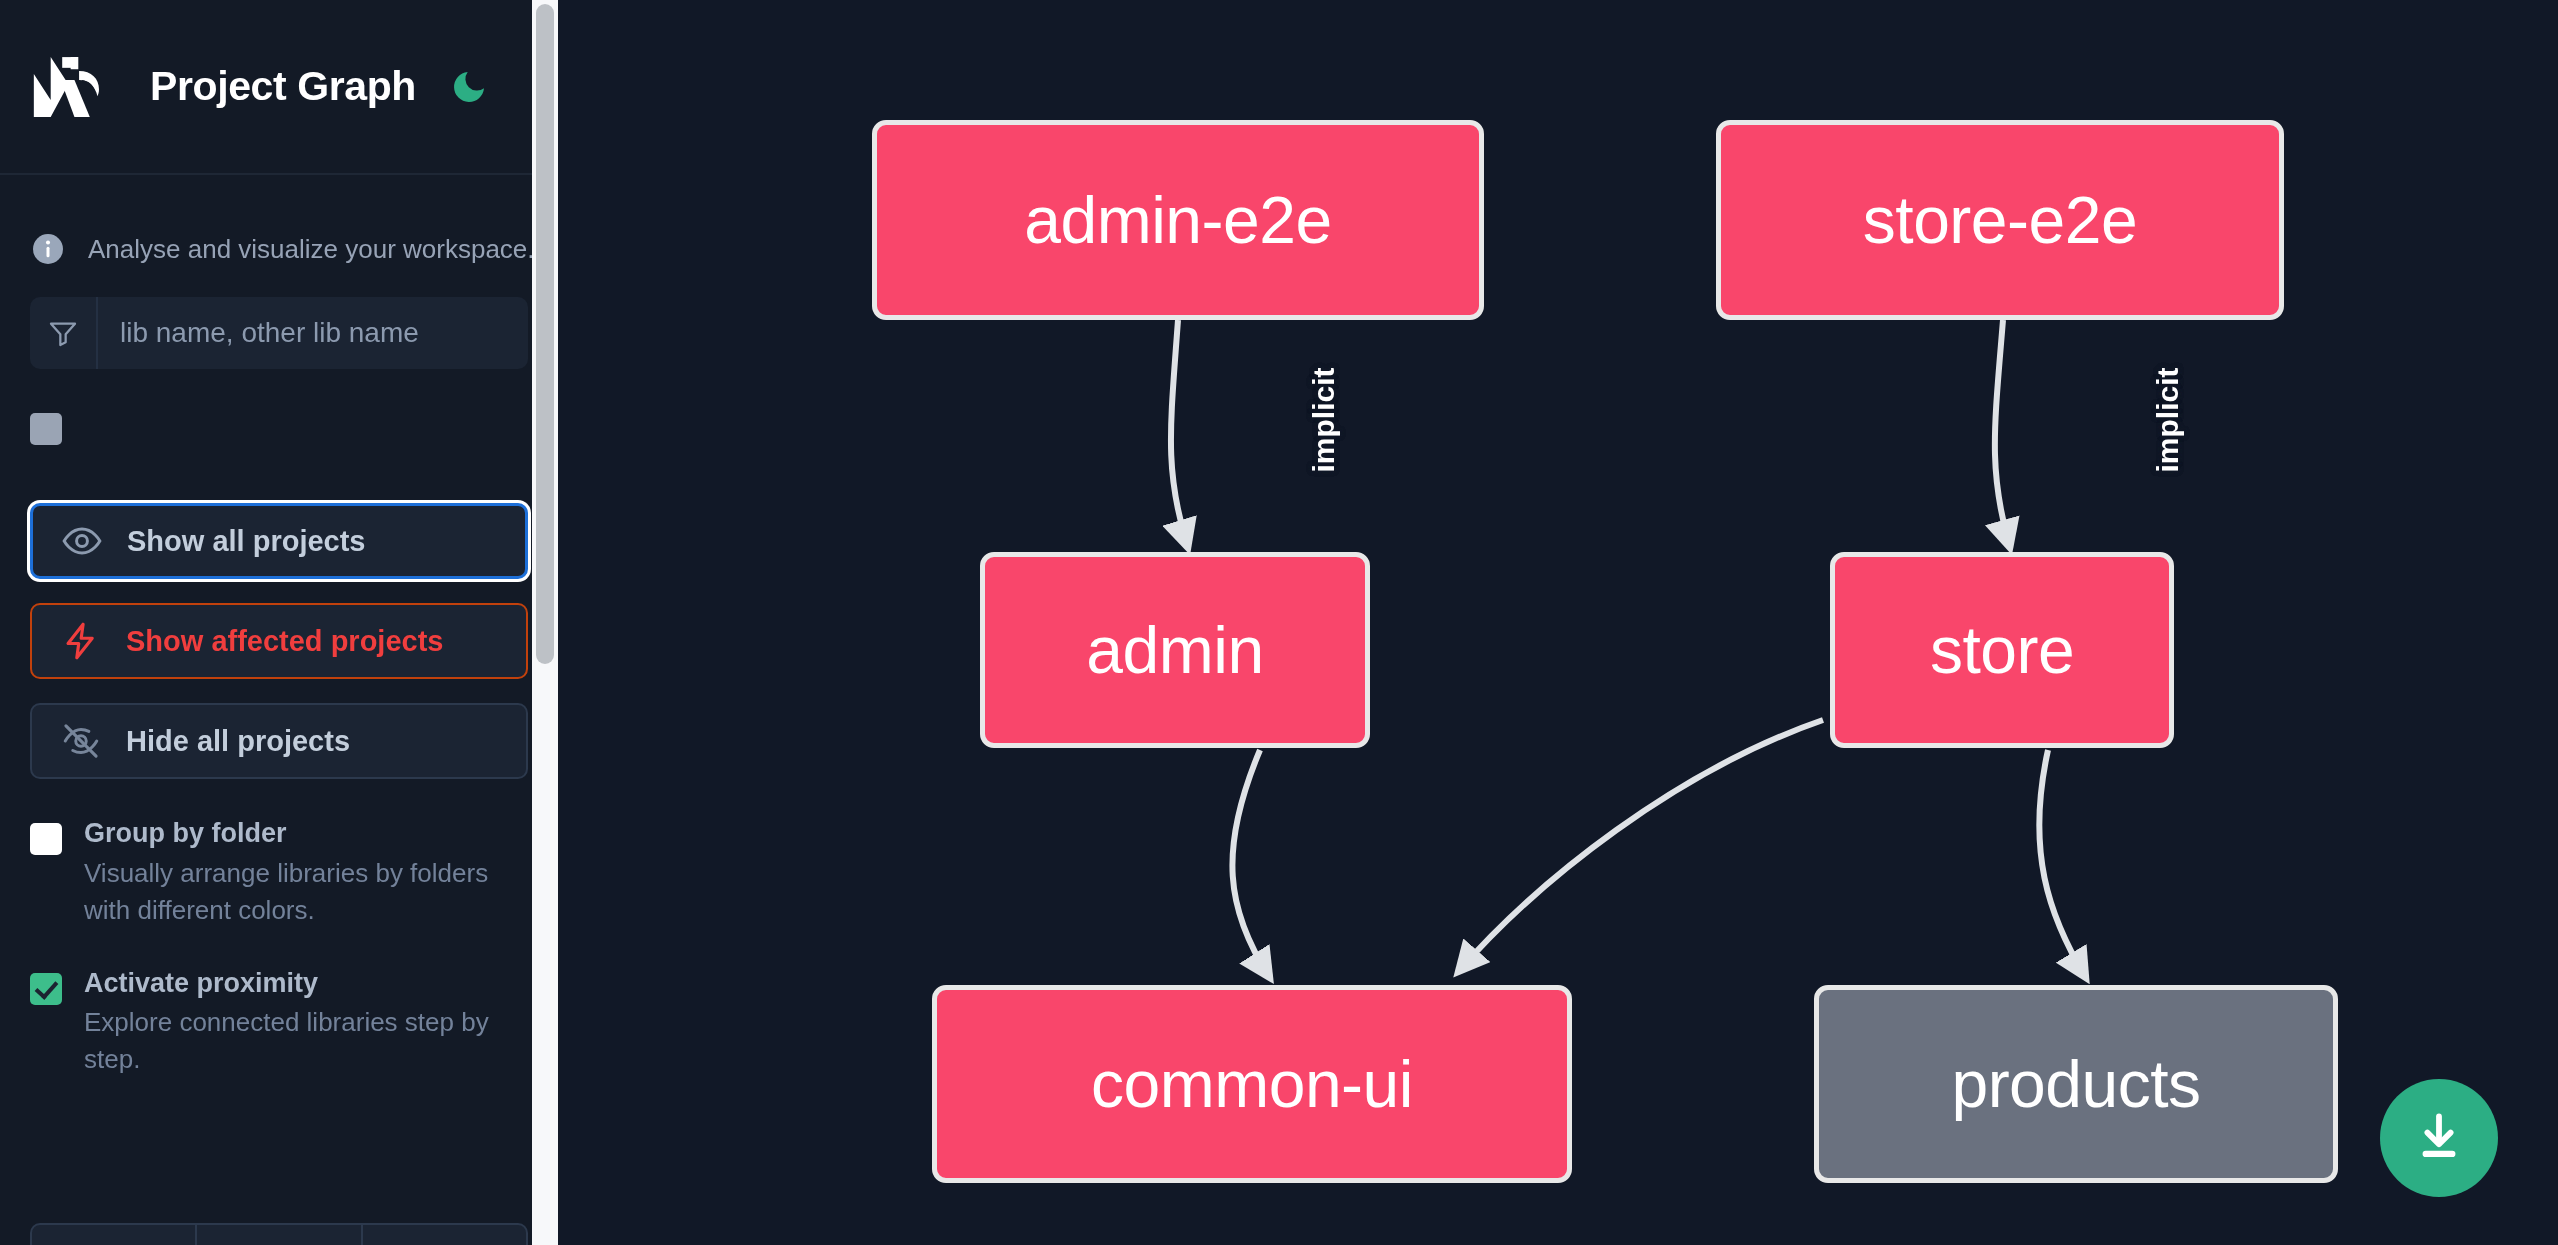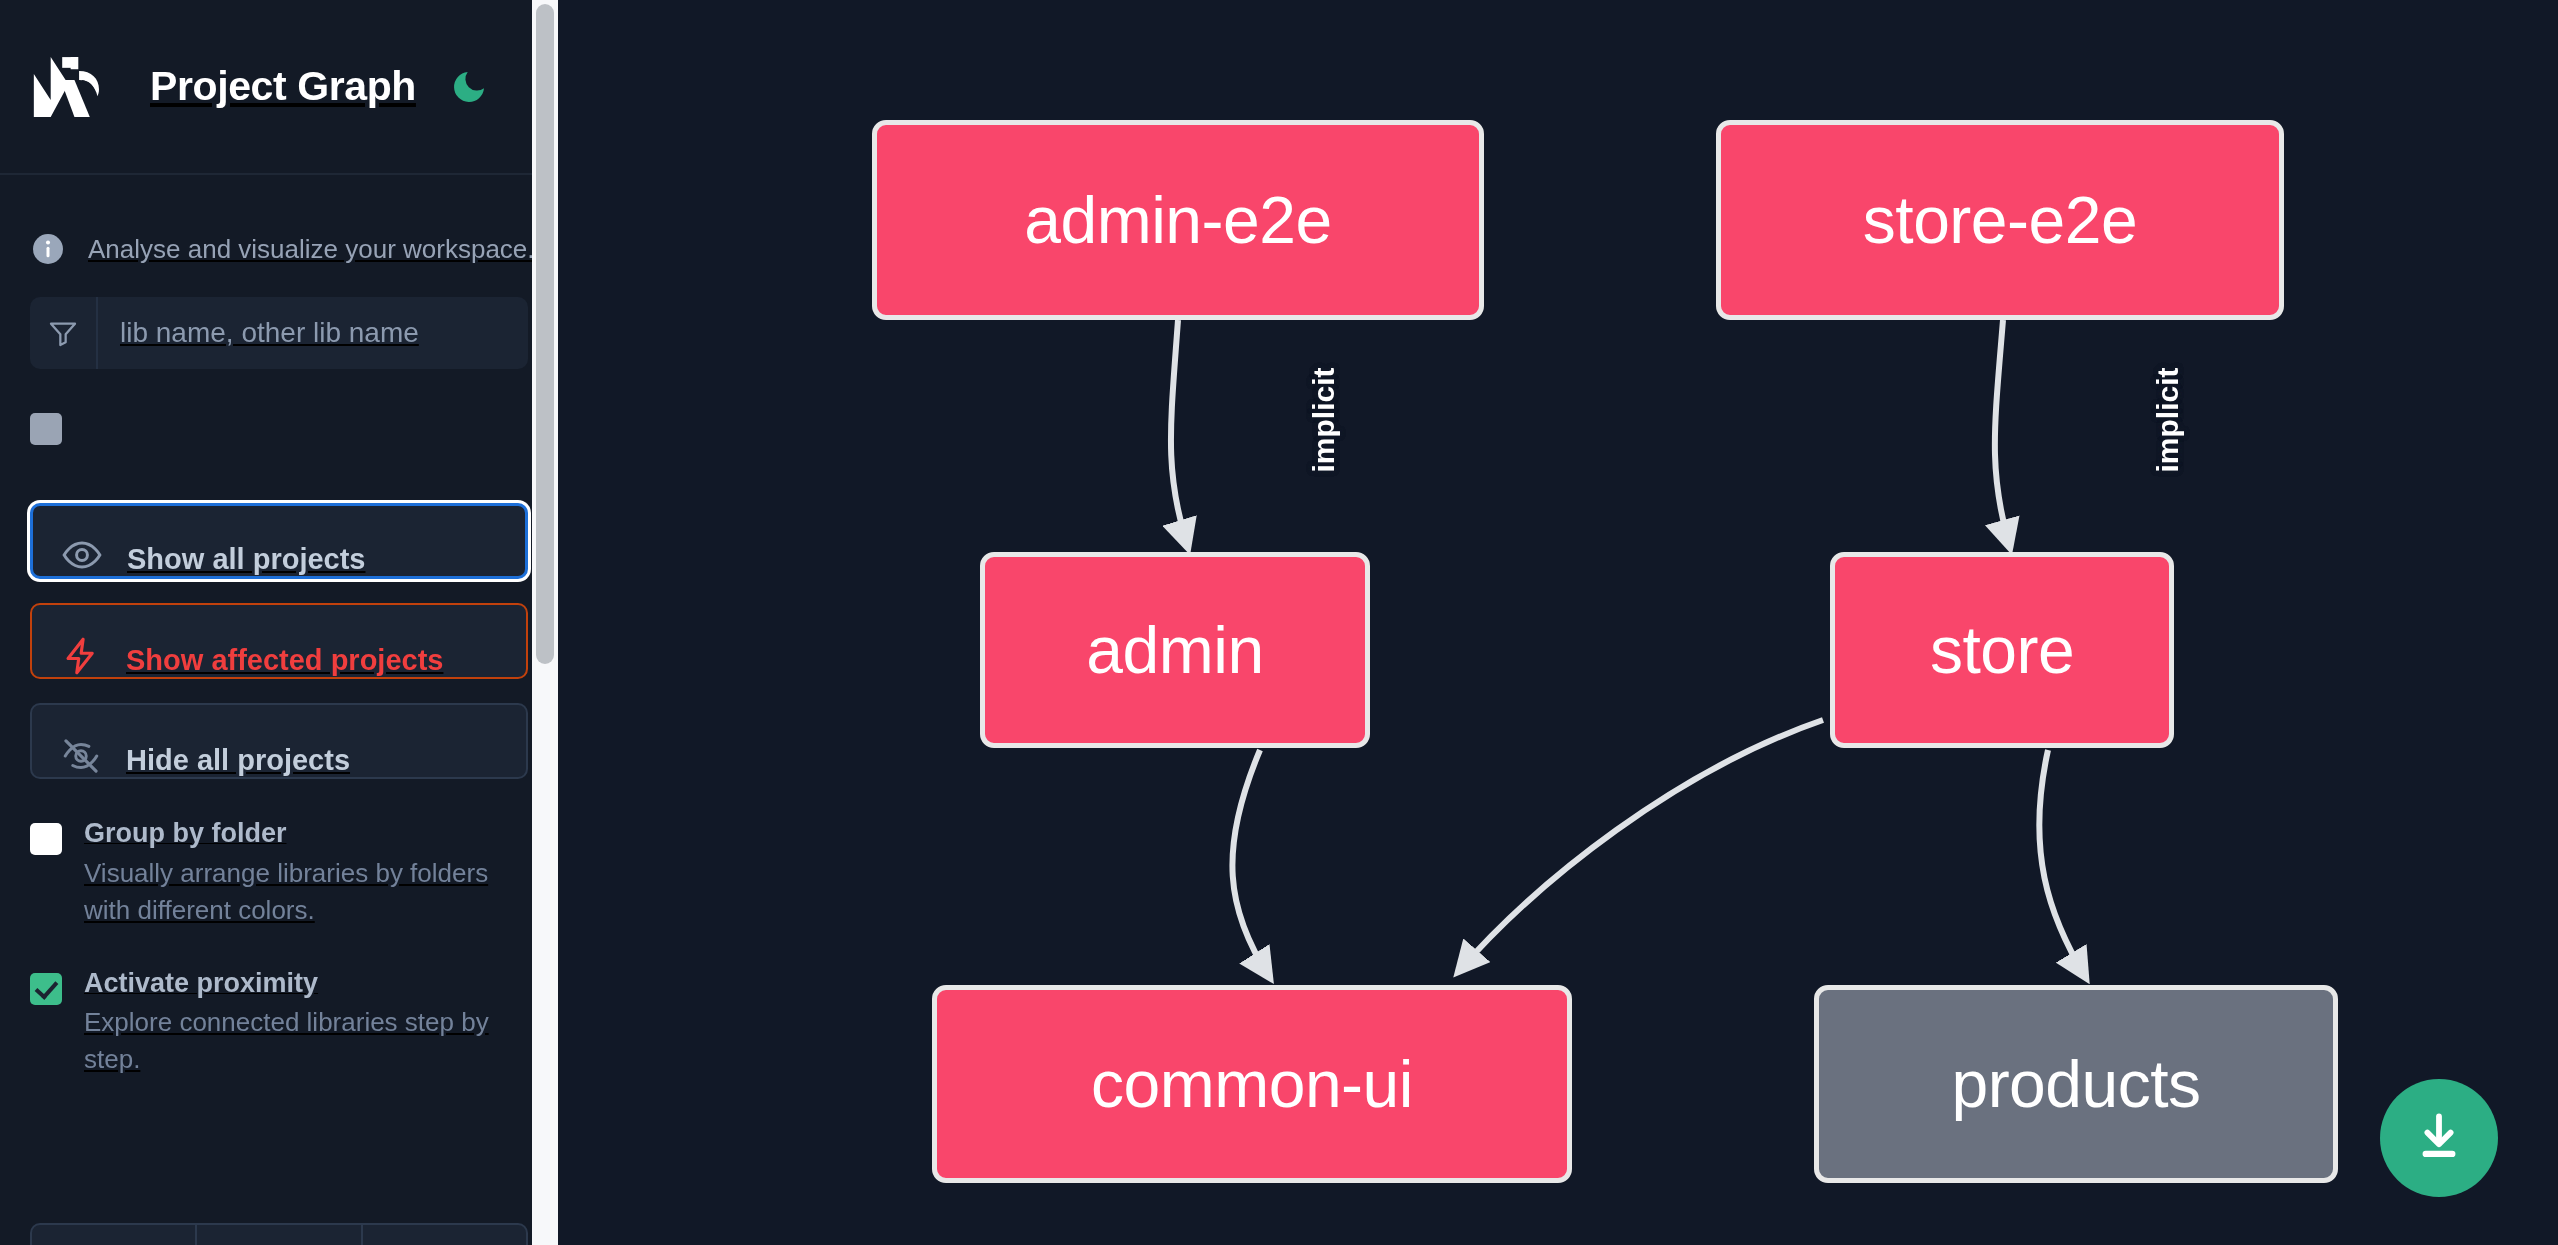--- a/index.html
+++ b/index.html
@@ -11,21 +11,20 @@
     background: #0F1521;
     font-family: "Liberation Sans", sans-serif;
   }
 
   #app {
     position: relative;
     width: 2558px;
     height: 946px;
     display: flex;
     background: #a21caf;
-    text-decoration: underline;
   }
 
   
   .sidebar {
     position: relative;
     width: 558px;
     height: 1245px;
     background: #131A26;
     flex: 0 0 558px;
     overflow: hidden;
@@ -143,21 +142,21 @@
     color: #73829A;
     line-height: 1.42;
     margin-top: 4px;
     max-width: 440px;
   }
 
   
   .btn-stack { margin-top: 58px; }
   .gbtn {
     display: flex;
-    align-items: flex-end;
+    align-items: center;
     height: 76px;
     border-radius: 10px;
     padding: 0 28px;
     margin-bottom: 24px;
     cursor: pointer;
     background: #1B2433;
     border: 2px solid #2C394D;
   }
   .gbtn .gico { flex: 0 0 42px; width: 42px; height: 42px; display:flex; align-items:center; }
   .gbtn .gico svg { width: 42px; height: 42px; }

